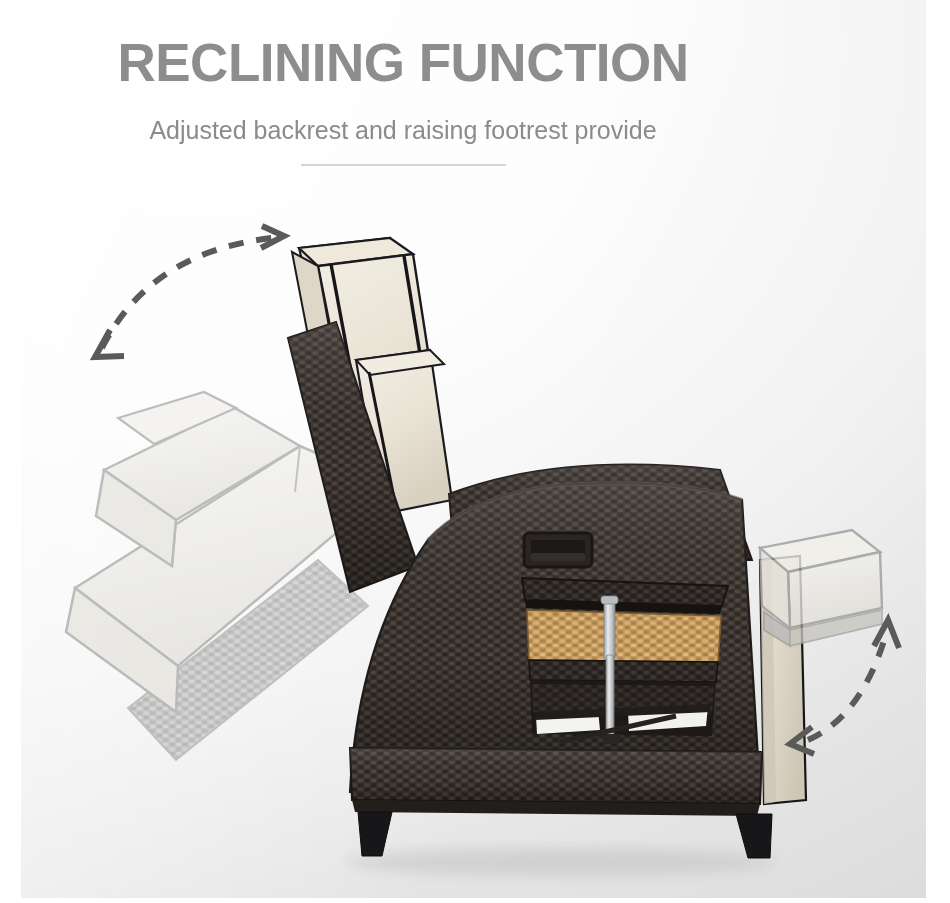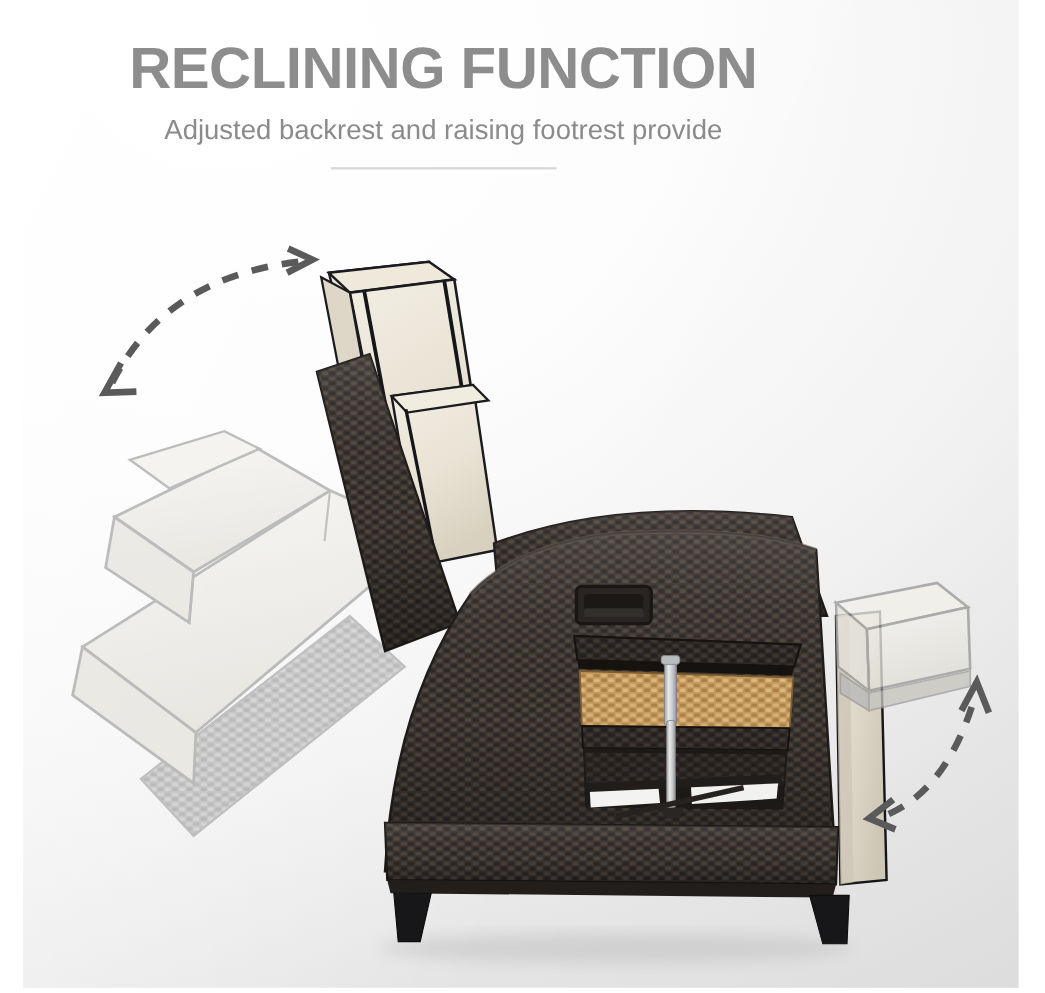--- a/index.html
+++ b/index.html
@@ -49,21 +49,21 @@
     margin: 0;
     padding-top: 36px;
     font-size: 53px;
     line-height: 1.02;
     font-weight: 700;
     letter-spacing: -0.5px;
     color: #8d8d8d;
     font-family: "Liberation Sans", sans-serif;
   }
   .subtitle {
-    margin: 0;
+    margin: 12px;
     padding-top: 10px;
     font-size: 25px;
     line-height: 1.45;
     font-weight: 400;
     color: #8b8b8b;
     font-family: "Liberation Sans", sans-serif;
   }
   .divider {
     margin: 16px auto 0 auto;
     width: 205px;

